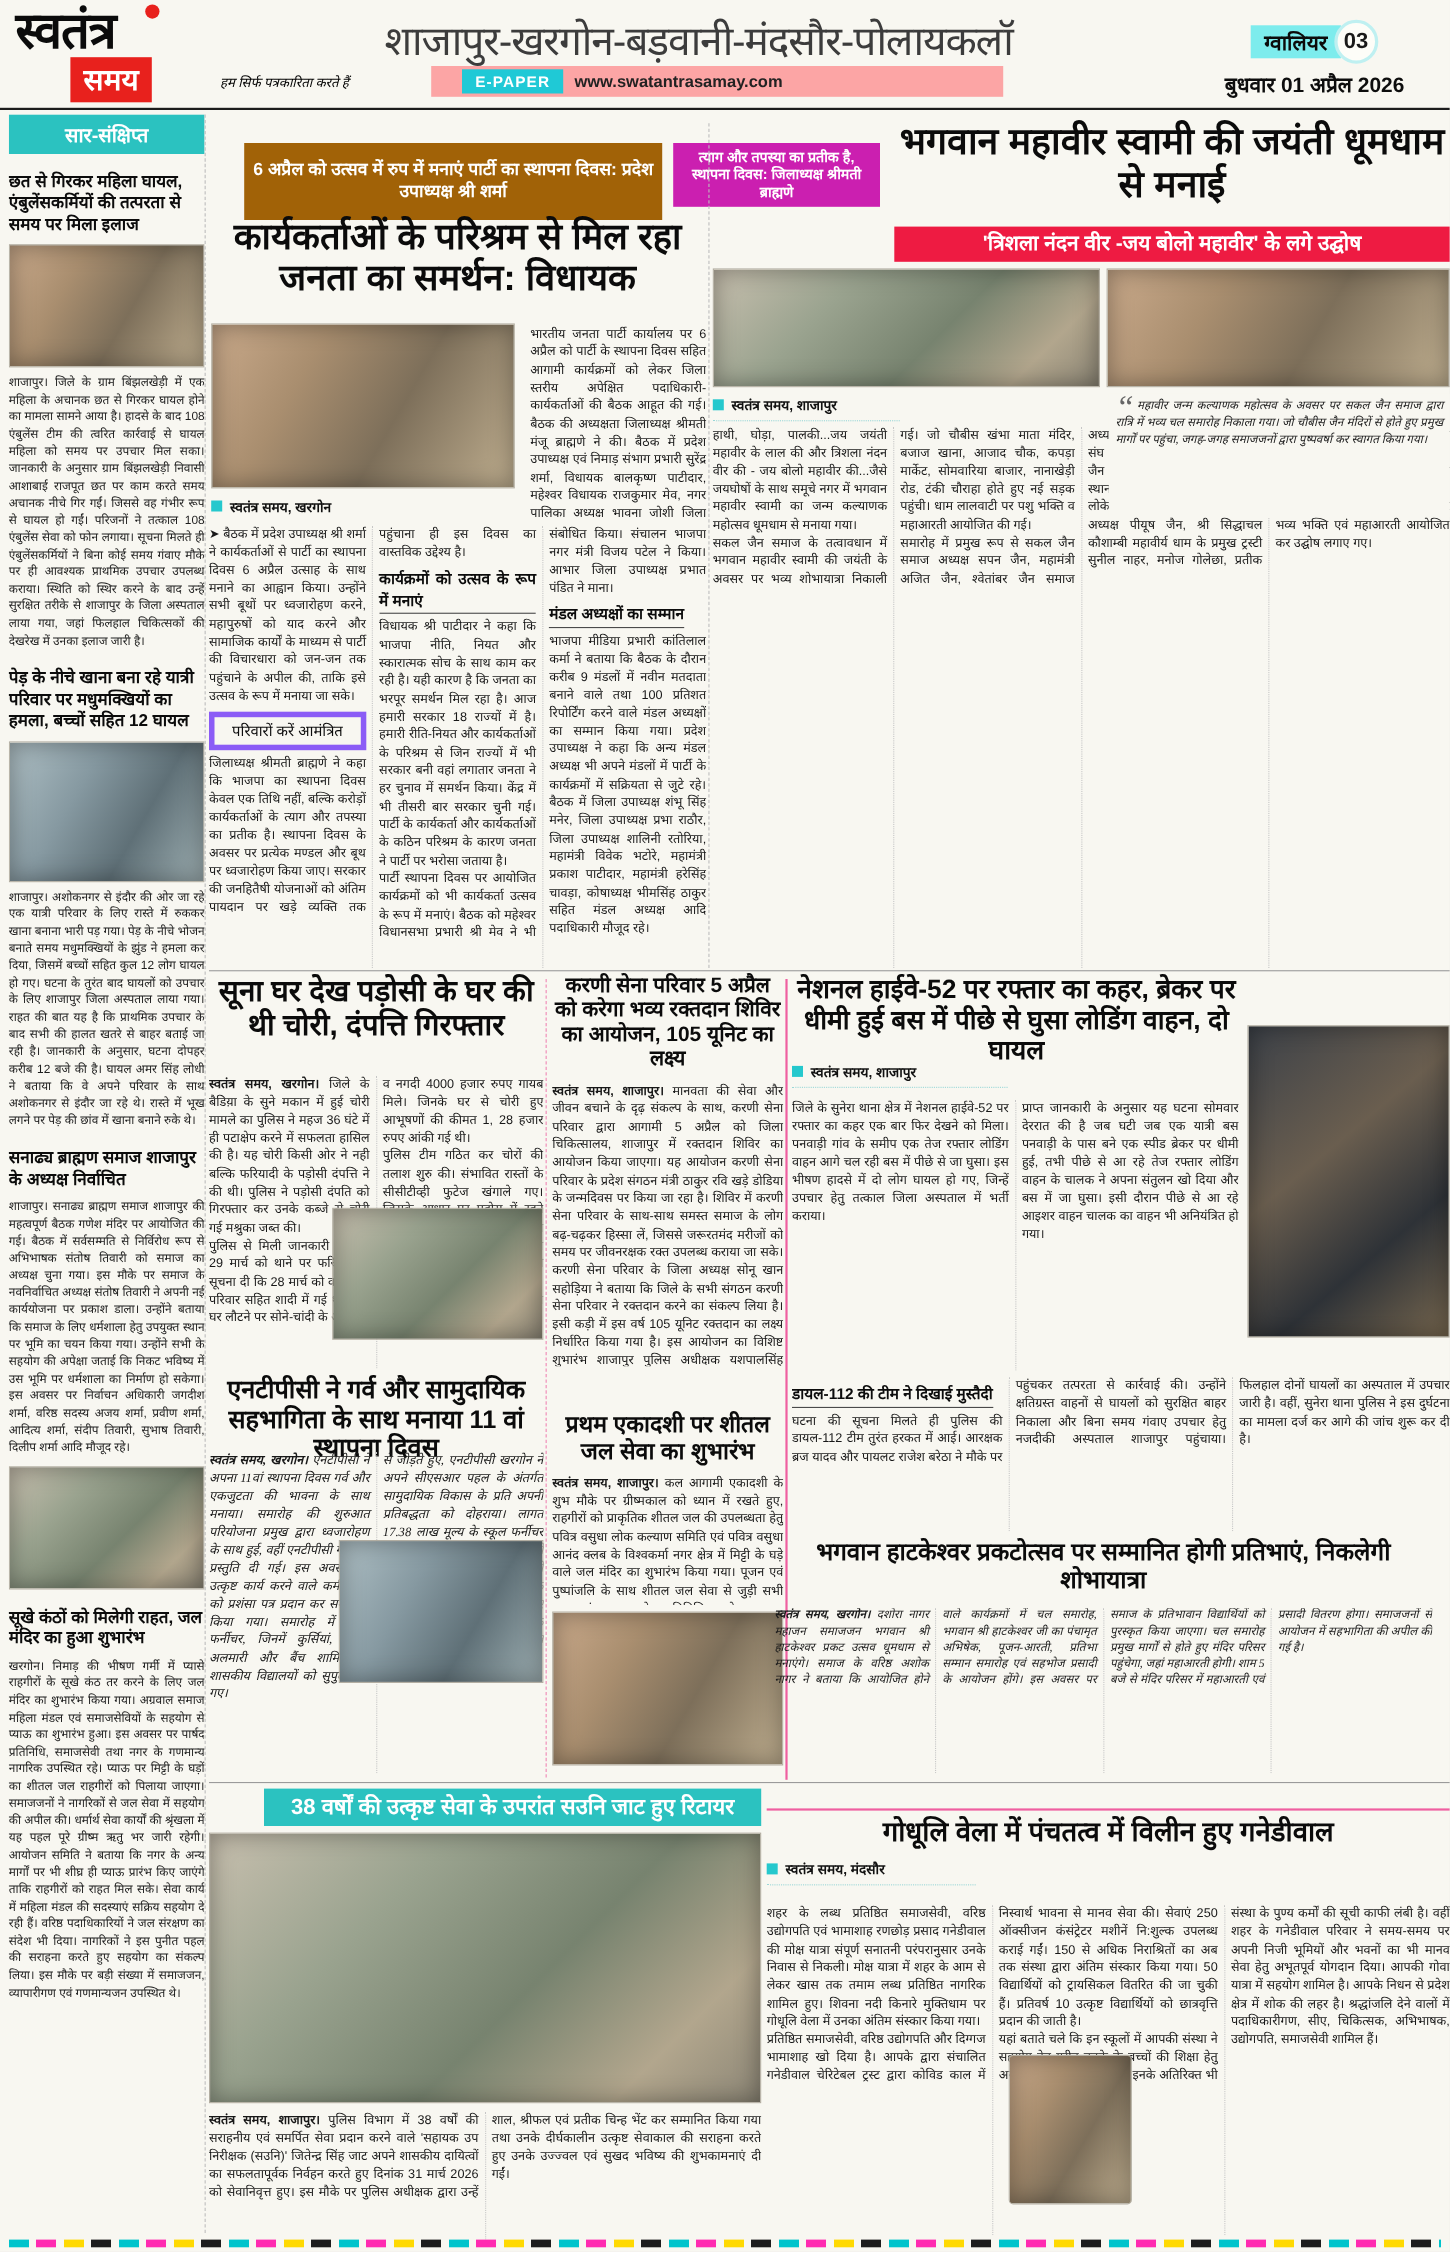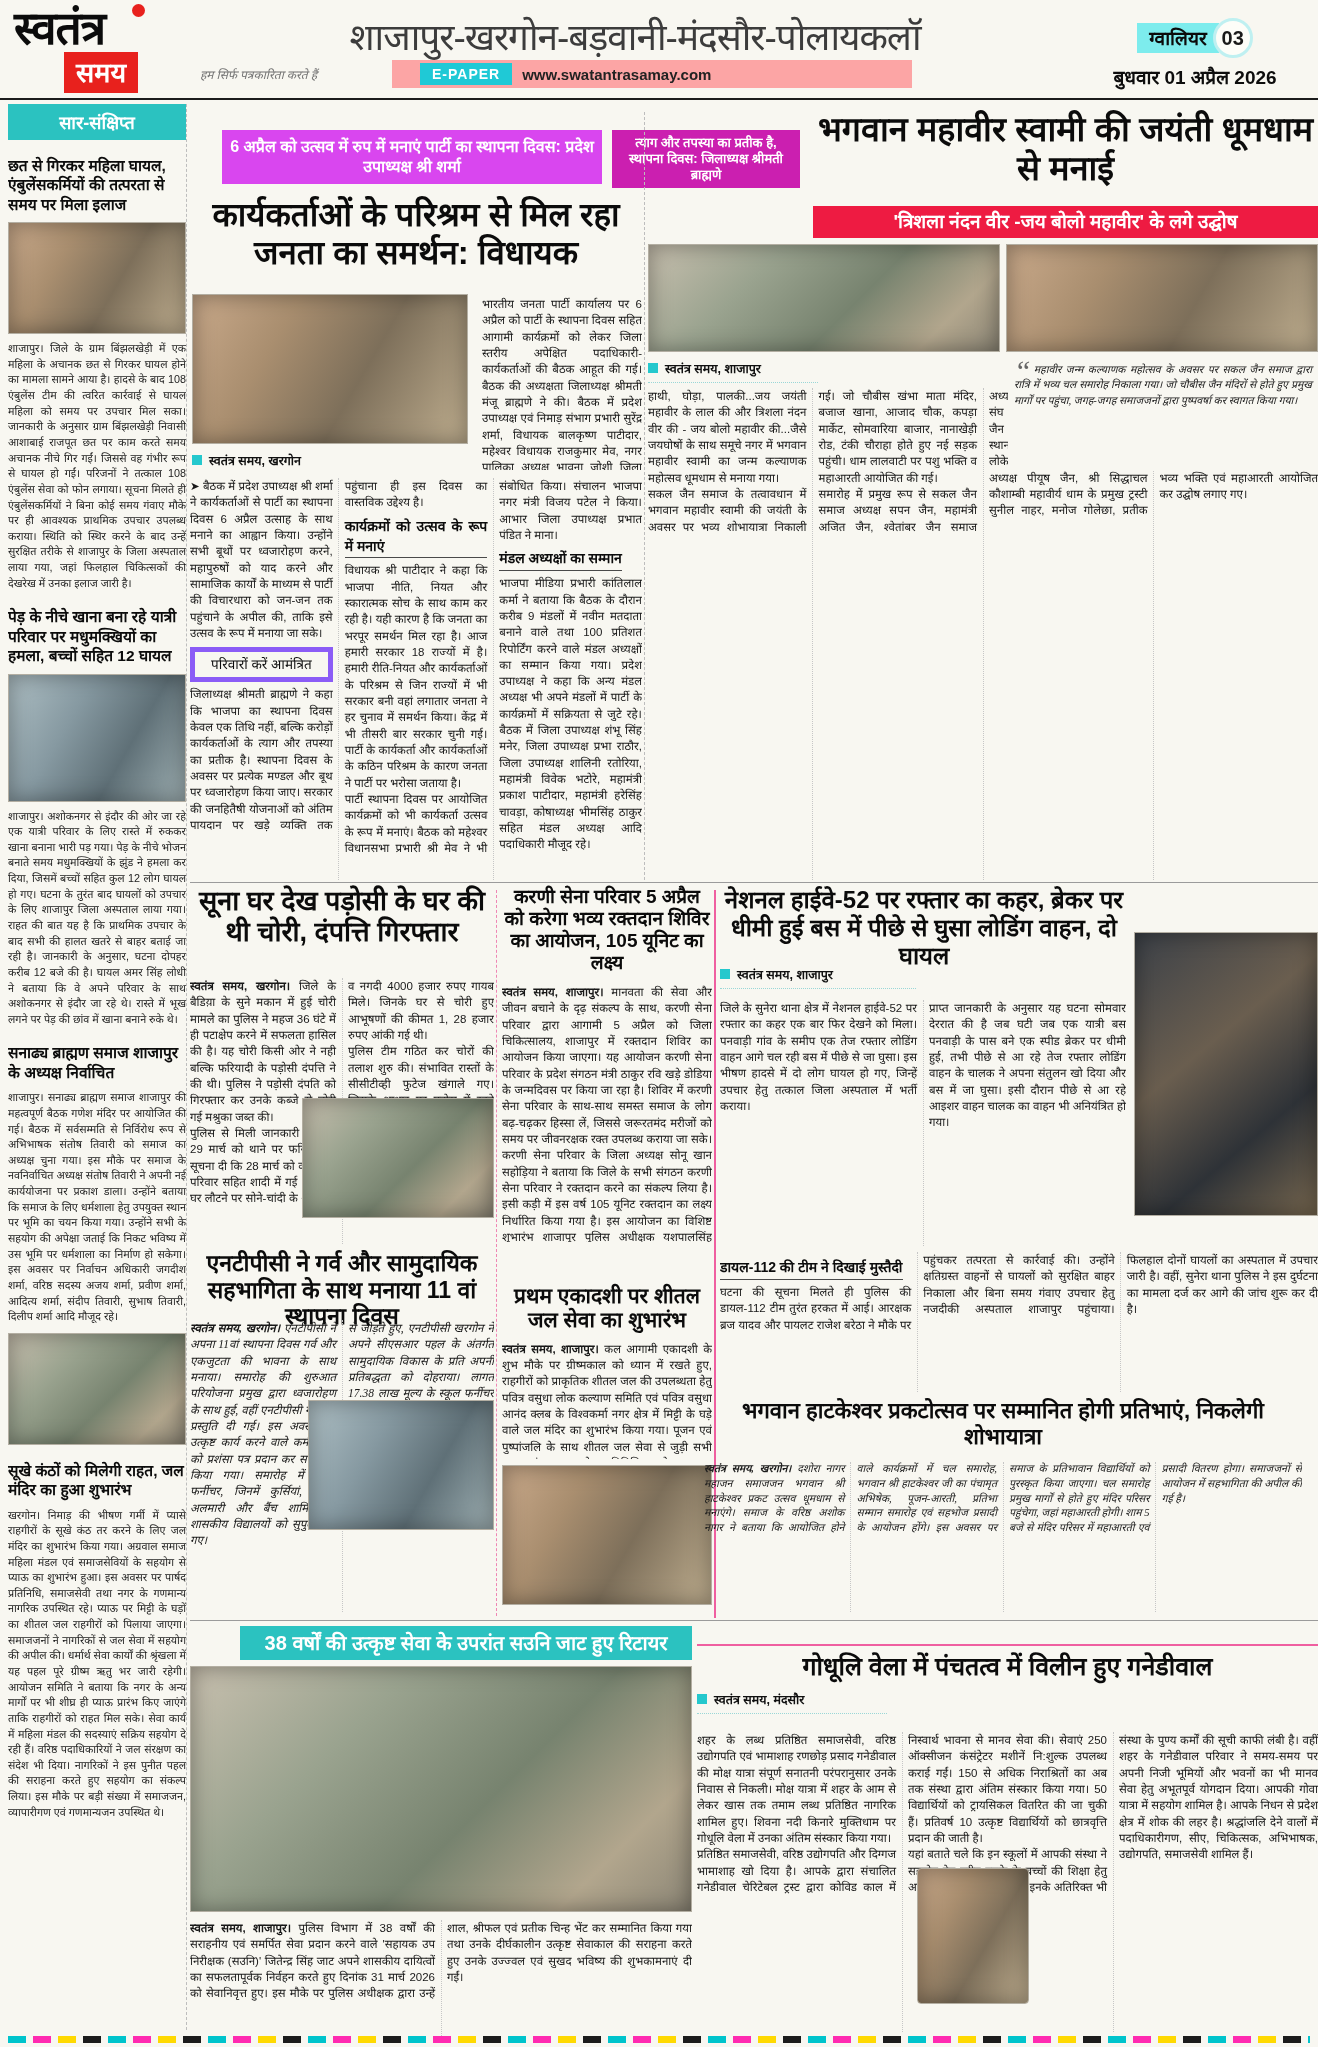--- a/index.html
+++ b/index.html
@@ -6,21 +6,21 @@
 html,body{width:1318px;height:2047px}
 body{font-family:"Liberation Sans",sans-serif;background:#e8e7e2;position:relative;color:#1a1a1a}
 .sheet{position:absolute;inset:0;background:#f8f7f1;overflow:hidden}
 .abs{position:absolute}
 
 .header{position:absolute;left:0;top:0;width:1318px;height:100px;border-bottom:2px solid #1c1c1c;background:#f8f7f1}
 .mast{position:absolute;left:14px;top:6px;width:180px;height:92px}
 .mast-l1{font-size:46px;font-weight:bold;color:#0b0b0b;letter-spacing:-1px;line-height:1;font-family:"Liberation Serif",serif}
 .mast-dot{position:absolute;left:118px;top:-2px;width:13px;height:13px;border-radius:50%;background:#e8211d}
 .mast-l2{position:absolute;left:50px;top:46px;background:#e8211d;color:#fff;font-size:27px;font-weight:bold;padding:1px 12px 3px;font-family:"Liberation Serif",serif}
-.tagline{position:absolute;left:200px;top:66px;width:190px;font-size:12px;font-style:italic;font-family:"Liberation Serif",serif;color:#737373}
+.tagline{position:absolute;left:200px;top:66px;width:190px;font-size:12px;font-style:italic;font-family:"Liberation Serif",serif;color:#000000}
 .region-title{position:absolute;left:240px;top:10px;width:790px;text-align:center;font-size:37px;font-weight:normal;color:#3c3c3c;letter-spacing:-1px}
 .grayline{position:absolute;left:392px;top:60px;width:520px;height:28px;background:#fca5a5;display:flex;align-items:center}
 .epaper{background:#1fc9d6;color:#fff;font-weight:bold;font-size:14px;padding:3px 12px;margin-left:28px;letter-spacing:1px}
 .website{font-size:15px;color:#222;margin-left:10px;font-weight:bold}
 .edbox{position:absolute;left:1090px;top:18px;width:210px;text-align:center}
 .edname{display:inline-block;background:#7deced;color:#0b0b0b;font-weight:bold;font-size:19px;padding:2px 12px;vertical-align:middle}
 .edpage{display:inline-block;background:#fdfdf8;border:3px solid #bff0f1;border-radius:50%;width:40px;height:40px;line-height:34px;font-size:20px;font-weight:bold;margin-left:-6px;vertical-align:middle}
 .eddate{margin-top:6px;font-size:19px;font-weight:bold;color:#0d0d0d}
 
 .photo{background:linear-gradient(135deg,#c7bfae 0%,#9aa38f 30%,#77836f 58%,#b2a68d 82%,#8c8676 100%);box-shadow:inset 0 0 22px rgba(0,0,0,.38);border:1px solid #b3aea2}
@@ -98,21 +98,21 @@
       <div class="photo sb-photo" style="height:112px;margin-top:8px"></div>
     </div>
 
     <div>
       <div class="sb-hl">सूखे कंठों को मिलेगी राहत, जल मंदिर का हुआ शुभारंभ</div>
       <div class="sb-body">खरगोन। निमाड़ की भीषण गर्मी में प्यासे राहगीरों के सूखे कंठ तर करने के लिए जल मंदिर का शुभारंभ किया गया। अग्रवाल समाज महिला मंडल एवं समाजसेवियों के सहयोग से प्याऊ का शुभारंभ हुआ। इस अवसर पर पार्षद प्रतिनिधि, समाजसेवी तथा नगर के गणमान्य नागरिक उपस्थित रहे। प्याऊ पर मिट्टी के घड़ों का शीतल जल राहगीरों को पिलाया जाएगा। समाजजनों ने नागरिकों से जल सेवा में सहयोग की अपील की। धर्मार्थ सेवा कार्यों की श्रृंखला में यह पहल पूरे ग्रीष्म ऋतु भर जारी रहेगी। आयोजन समिति ने बताया कि नगर के अन्य मार्गों पर भी शीघ्र ही प्याऊ प्रारंभ किए जाएंगे ताकि राहगीरों को राहत मिल सके। सेवा कार्य में महिला मंडल की सदस्याएं सक्रिय सहयोग दे रही हैं। वरिष्ठ पदाधिकारियों ने जल संरक्षण का संदेश भी दिया। नागरिकों ने इस पुनीत पहल की सराहना करते हुए सहयोग का संकल्प लिया। इस मौके पर बड़ी संख्या में समाजजन, व्यापारीगण एवं गणमान्यजन उपस्थित थे।</div>
     </div>
   </div>
 
   <div class="abs" style="left:190px;top:108px;width:452px;height:772px">
-    <div class="kicker abs" style="left:32px;top:22px;width:380px;height:54px;background:#d946ef;font-size:16px;padding:0 8px">6 अप्रैल को उत्सव में रुप में मनाएं पार्टी का स्थापना दिवस: प्रदेश उपाध्यक्ष श्री शर्मा</div>
+    <div class="kicker abs" style="left:32px;top:22px;width:380px;height:70px;background:#a16207;font-size:16px;padding:0 8px">6 अप्रैल को उत्सव में रुप में मनाएं पार्टी का स्थापना दिवस: प्रदेश उपाध्यक्ष श्री शर्मा</div>
     <div class="kicker abs" style="left:422px;top:22px;width:188px;height:58px;background:#cb1fb0;font-size:13px;padding:0 6px">त्याग और तपस्या का प्रतीक है, स्थापना दिवस: जिलाध्यक्ष श्रीमती ब्राह्मणे</div>
     <div class="hl abs" style="left:0;top:88px;width:452px;font-size:33px">कार्यकर्ताओं के परिश्रम से मिल रहा जनता का समर्थन: विधायक</div>
     <div class="photo abs warm" style="left:2px;top:186px;width:276px;height:150px"></div>
     <div class="byline-row abs" style="left:2px;top:344px;width:200px;border-bottom:none"><span class="sq"></span><span>स्वतंत्र समय, खरगोन</span></div>
     <div class="btxt abs" style="left:292px;top:188px;width:160px;height:174px;overflow:hidden">भारतीय जनता पार्टी कार्यालय पर 6 अप्रैल को पार्टी के स्थापना दिवस सहित आगामी कार्यक्रमों को लेकर जिला स्तरीय अपेक्षित पदाधिकारी-कार्यकर्ताओं की बैठक आहूत की गई। बैठक की अध्यक्षता जिलाध्यक्ष श्रीमती मंजू ब्राह्मणे ने की। बैठक में प्रदेश उपाध्यक्ष एवं निमाड़ संभाग प्रभारी सुरेंद्र शर्मा, विधायक बालकृष्ण पाटीदार, महेश्वर विधायक राजकुमार मेव, नगर पालिका अध्यक्ष भावना जोशी जिला पंचायत अध्यक्ष प्रतिनिधि बंटी तंवर मंचासीन रहे।</div>
     <div class="abs" style="left:0;top:370px;width:452px;height:402px;overflow:hidden">
       <div class="cols3 btxt" style="height:402px">
         <p>➤ बैठक में प्रदेश उपाध्यक्ष श्री शर्मा ने कार्यकर्ताओं से पार्टी का स्थापना दिवस 6 अप्रैल उत्साह के साथ मनाने का आह्वान किया। उन्होंने सभी बूथों पर ध्वजारोहण करने, महापुरुषों को याद करने और सामाजिक कार्यों के माध्यम से पार्टी की विचारधारा को जन-जन तक पहुंचाने के अपील की, ताकि इसे उत्सव के रूप में मनाया जा सके।</p>
         <div class="sub-box">परिवारों करें आमंत्रित</div>
         <p>जिलाध्यक्ष श्रीमती ब्राह्मणे ने कहा कि भाजपा का स्थापना दिवस केवल एक तिथि नहीं, बल्कि करोड़ों कार्यकर्ताओं के त्याग और तपस्या का प्रतीक है। स्थापना दिवस के अवसर पर प्रत्येक मण्डल और बूथ पर ध्वजारोहण किया जाए। सरकार की जनहितैषी योजनाओं को अंतिम पायदान पर खड़े व्यक्ति तक पहुंचाना ही इस दिवस का वास्तविक उद्देश्य है।</p>

